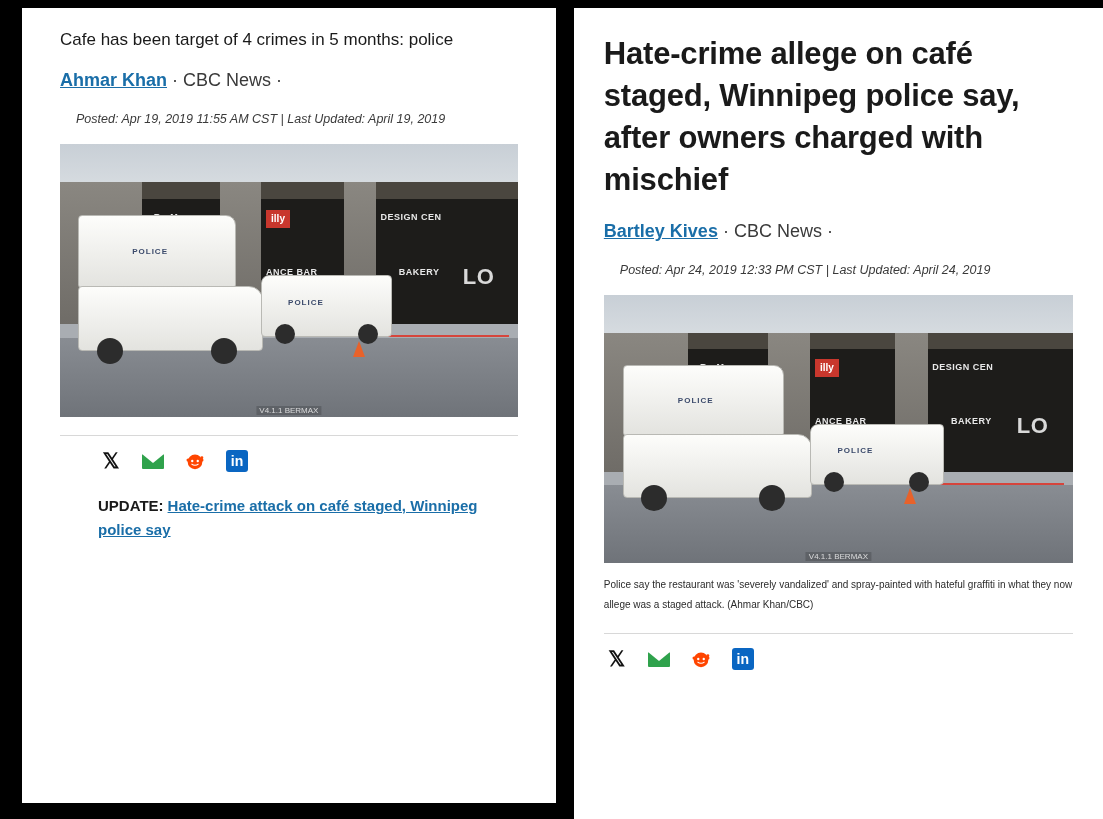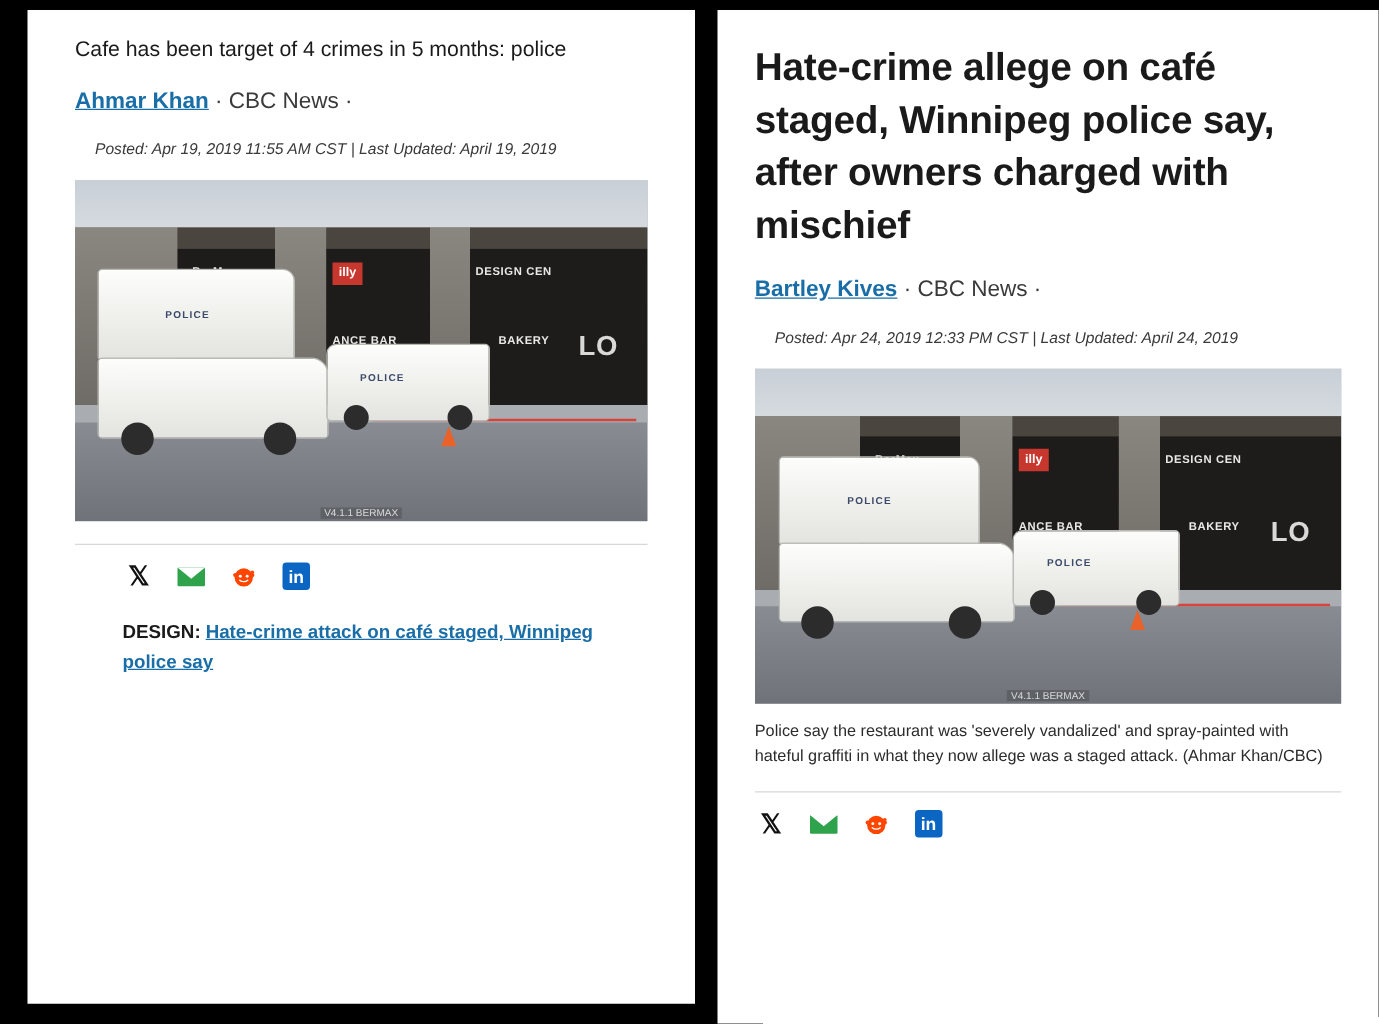--- a/index.html
+++ b/index.html
@@ -177,21 +177,21 @@
     background: #d6453c;
   }
   .stamp {
     position: absolute;
     bottom: 2px; left: 50%; transform: translateX(-50%);
     font-size: 8px; color: #e9e9e9; opacity: .85;
     background: rgba(0,0,0,.2);
     padding: 0 3px;
   }
   .caption {
-    font-size: 13px;
+    font-size: 10px;
     line-height: 20px;
     color: #2b2b2b;
     padding-top: 12px;
     margin: 0;
   }
   .divider {
     border: 0;
     border-top: 1px solid #d8d8d8;
     margin: 18px 0 0 0;
   }
@@ -338,21 +338,21 @@
           <circle cx="4.5" cy="11" r="1.8" fill="#FF4500"></circle>
           <circle cx="19.5" cy="11" r="1.8" fill="#FF4500"></circle>
         </svg>
       </span>
       <span class="share-icon">
         <span class="icon-li">in</span>
       </span>
     </div>
 
     <div class="update-block indent">
-      <span class="update-label">DESIGN:</span><a class="update-link" href="#">Hate-crime attack on café staged, Winnipeg police say</a>
+      <span class="update-label">UPDATE:</span><a class="update-link" href="#">Hate-crime attack on café staged, Winnipeg police say</a>
     </div>
   </div>
 
   <div class="col-gap"></div>
 
   <div class="column col-right">
 
     <h1 class="headline">Hate-crime allege on café staged, Winnipeg police say, after owners charged with mischief</h1>
 
 

